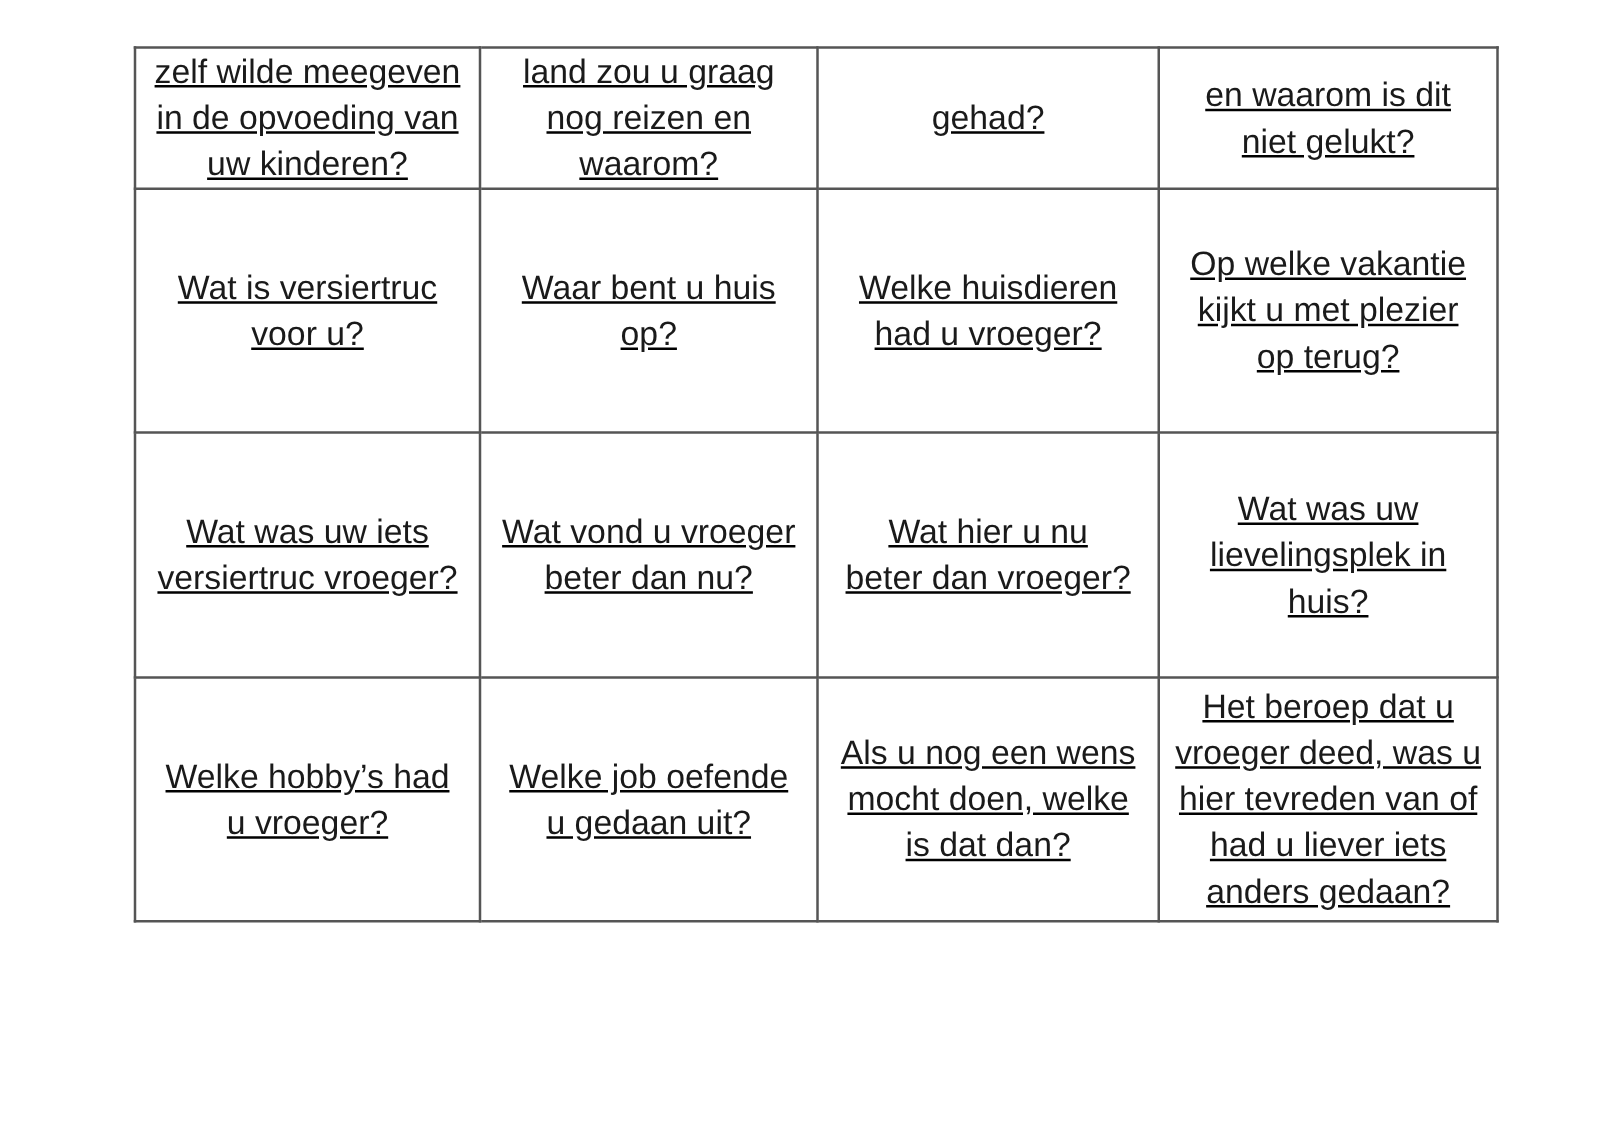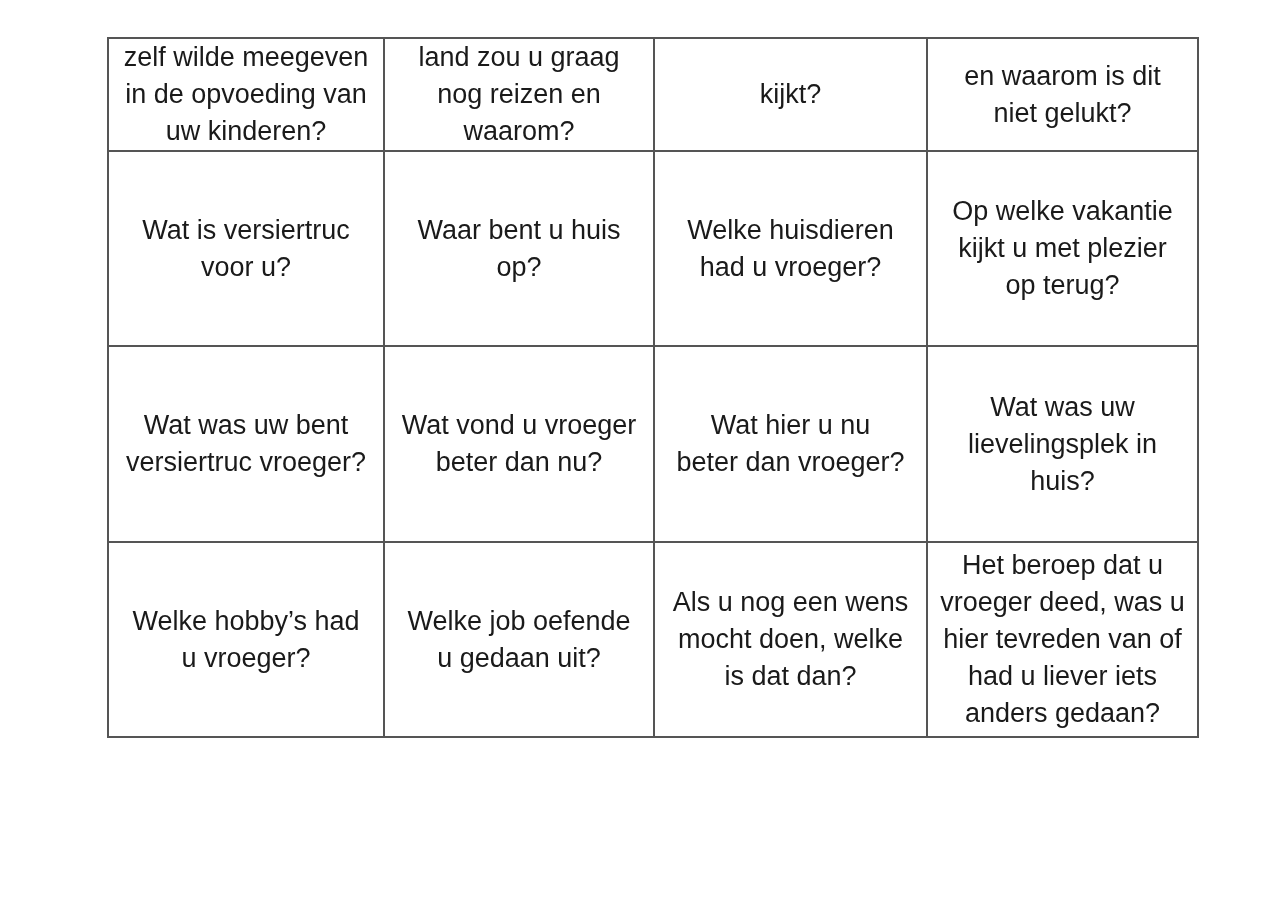--- a/index.html
+++ b/index.html
@@ -14,20 +14,21 @@
     height: 905px;
     background: #ffffff;
     overflow: hidden;
   }
   table.qtable {
     position: absolute;
     left: 107px;
     top: 37px;
     border-collapse: collapse;
     table-layout: fixed;
+    text-decoration: underline;
   }
   table.qtable td {
     border: 2px solid #555555;
     text-align: center;
     vertical-align: middle;
     font-size: 27px;
     line-height: 37px;
     color: #1a1a1a;
     white-space: pre-line;
     padding: 0 6px;
@@ -54,37 +55,37 @@
         <col class="col4">
     </colgroup>
     <tbody>
       <tr class="row1">
         <td>zelf wilde meegeven
 in de opvoeding van
 uw kinderen?</td>
         <td>land zou u graag
 nog reizen en
 waarom?</td>
-        <td>kijkt?</td>
+        <td>gehad?</td>
         <td>en waarom is dit
 niet gelukt?</td>
       </tr>
       <tr class="row2">
         <td>Wat is versiertruc
 voor u?</td>
         <td>Waar bent u huis
 op?</td>
         <td>Welke huisdieren
 had u vroeger?</td>
         <td>Op welke vakantie
 kijkt u met plezier
 op terug?</td>
       </tr>
       <tr class="row3">
-        <td>Wat was uw bent
+        <td>Wat was uw iets
 versiertruc vroeger?</td>
         <td>Wat vond u vroeger
 beter dan nu?</td>
         <td>Wat hier u nu
 beter dan vroeger?</td>
         <td>Wat was uw
 lievelingsplek in
 huis?</td>
       </tr>
       <tr class="row4">

